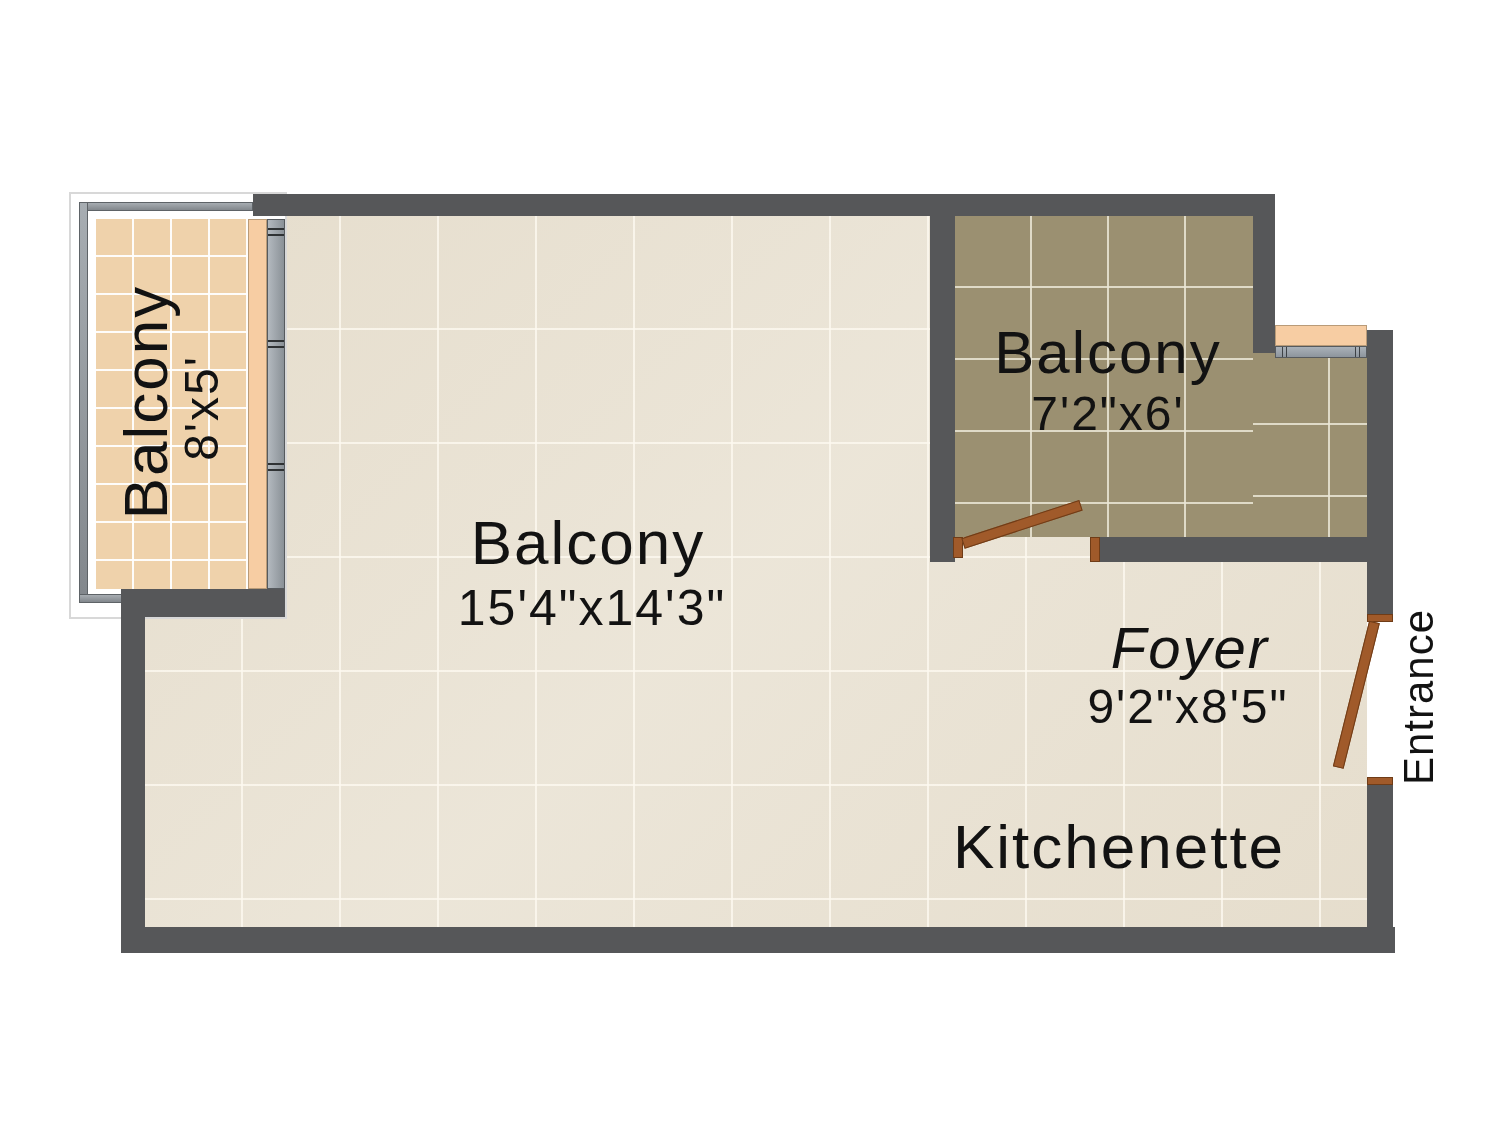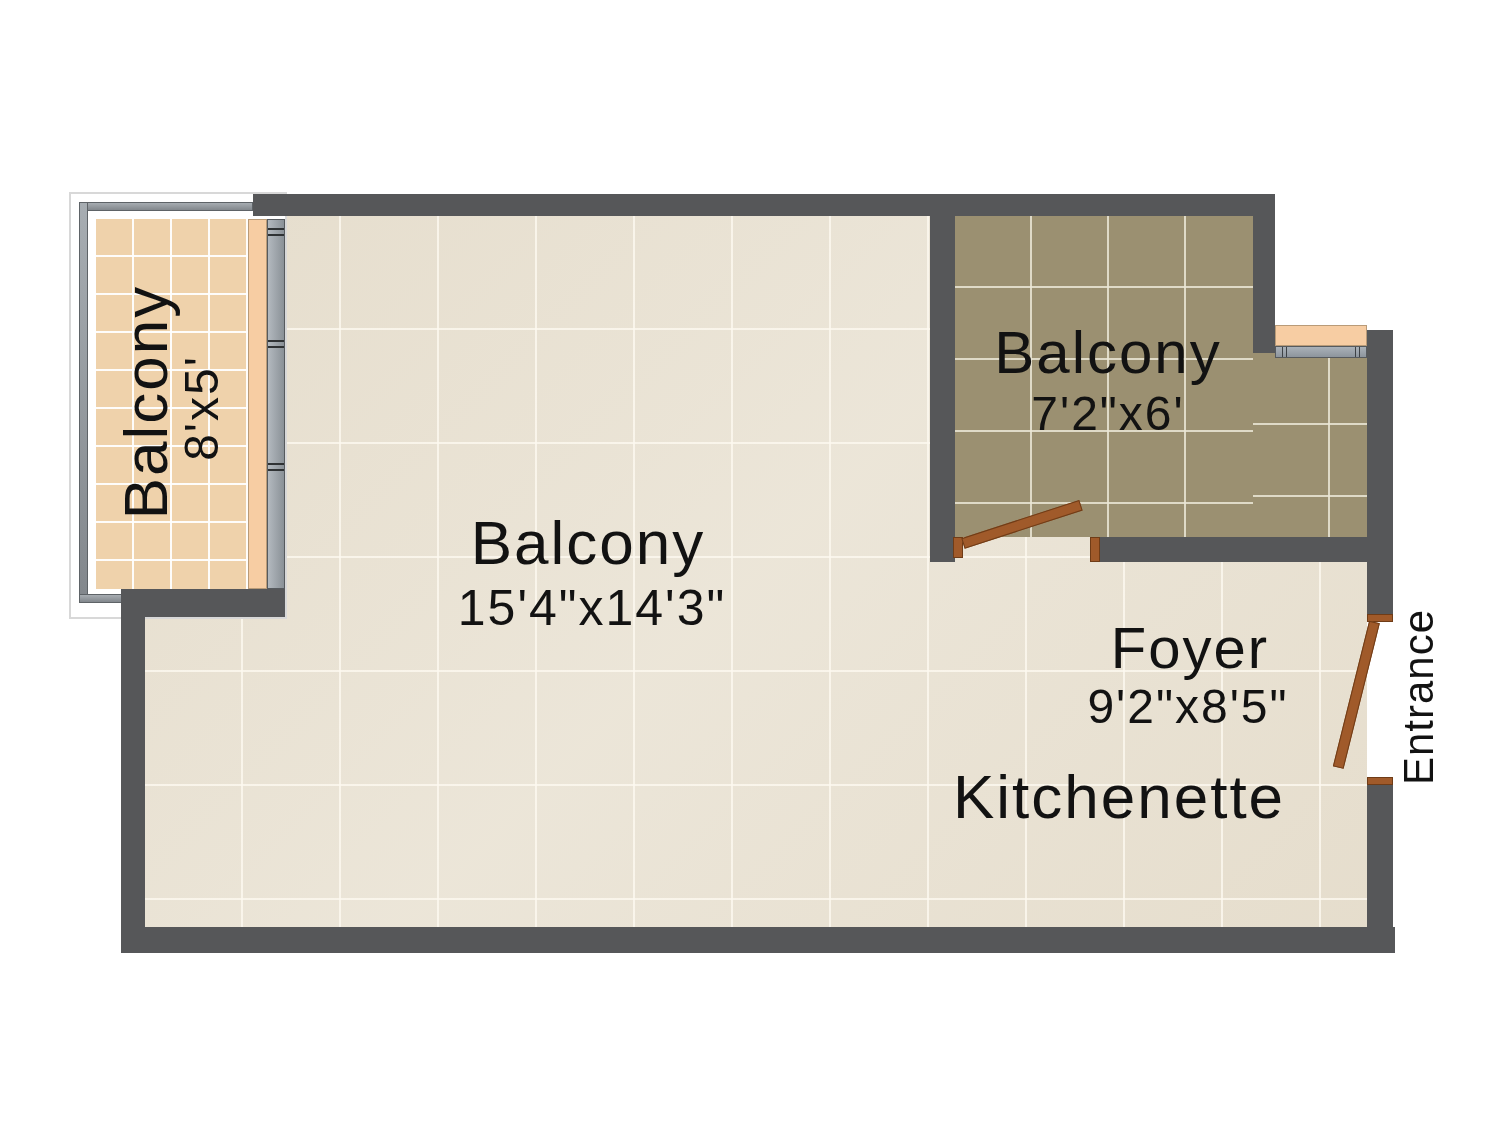--- a/index.html
+++ b/index.html
@@ -95,20 +95,20 @@
 
   <div class="label vertical" style="left:146px;top:402px;font-size:62px;">Balcony</div>
   <div class="label vertical" style="left:202px;top:408px;font-size:48px;">8'x5'</div>
 
   <div class="label" style="left:588px;top:543px;font-size:62px;">Balcony</div>
   <div class="label" style="left:592px;top:608px;font-size:50px;">15'4"x14'3"</div>
 
   <div class="label" style="left:1108px;top:353px;font-size:60px;">Balcony</div>
   <div class="label" style="left:1108px;top:414px;font-size:48px;">7'2"x6'</div>
 
-  <div class="label" style="left:1190px;top:648px;font-size:58px;">Foyer</div>
+  <div class="label" style="left:1190px;top:648px;font-size:58px;font-style:italic;">Foyer</div>
   <div class="label" style="left:1188px;top:707px;font-size:48px;">9'2"x8'5"</div>
 
-  <div class="label" style="left:1119px;top:797px;font-size:62px;">Kitchenette</div>
+  <div class="label" style="left:1119px;top:847px;font-size:62px;">Kitchenette</div>
 
   <div class="label vertical" style="left:1419px;top:697px;font-size:42px;letter-spacing:1px;">Entrance</div>
 
 </div>
 
 </body></html>

